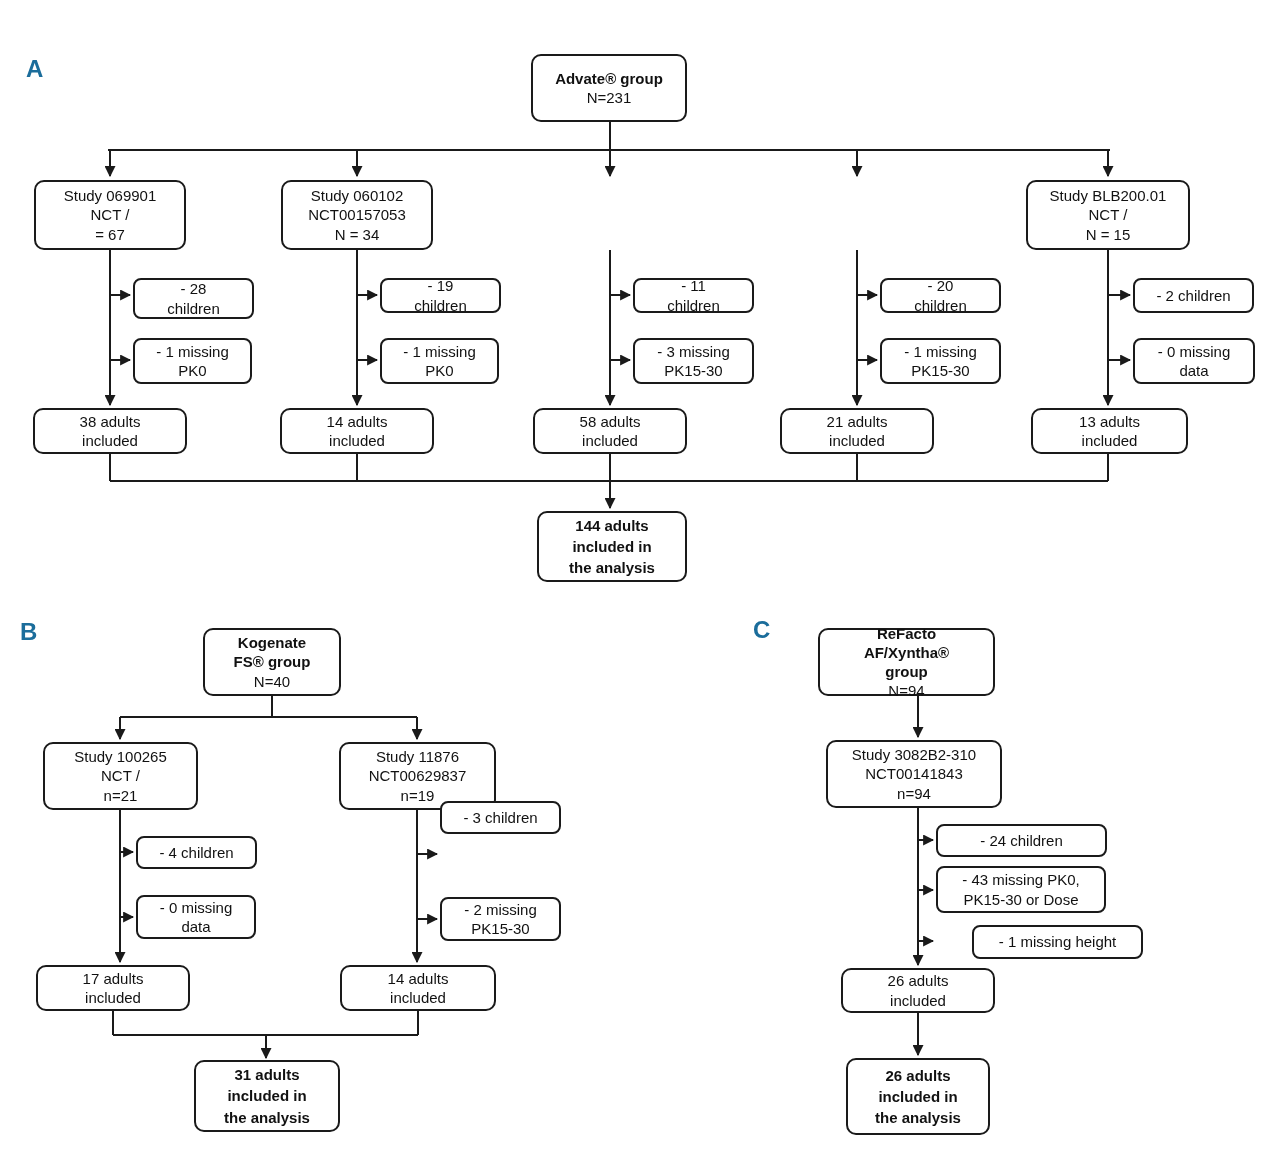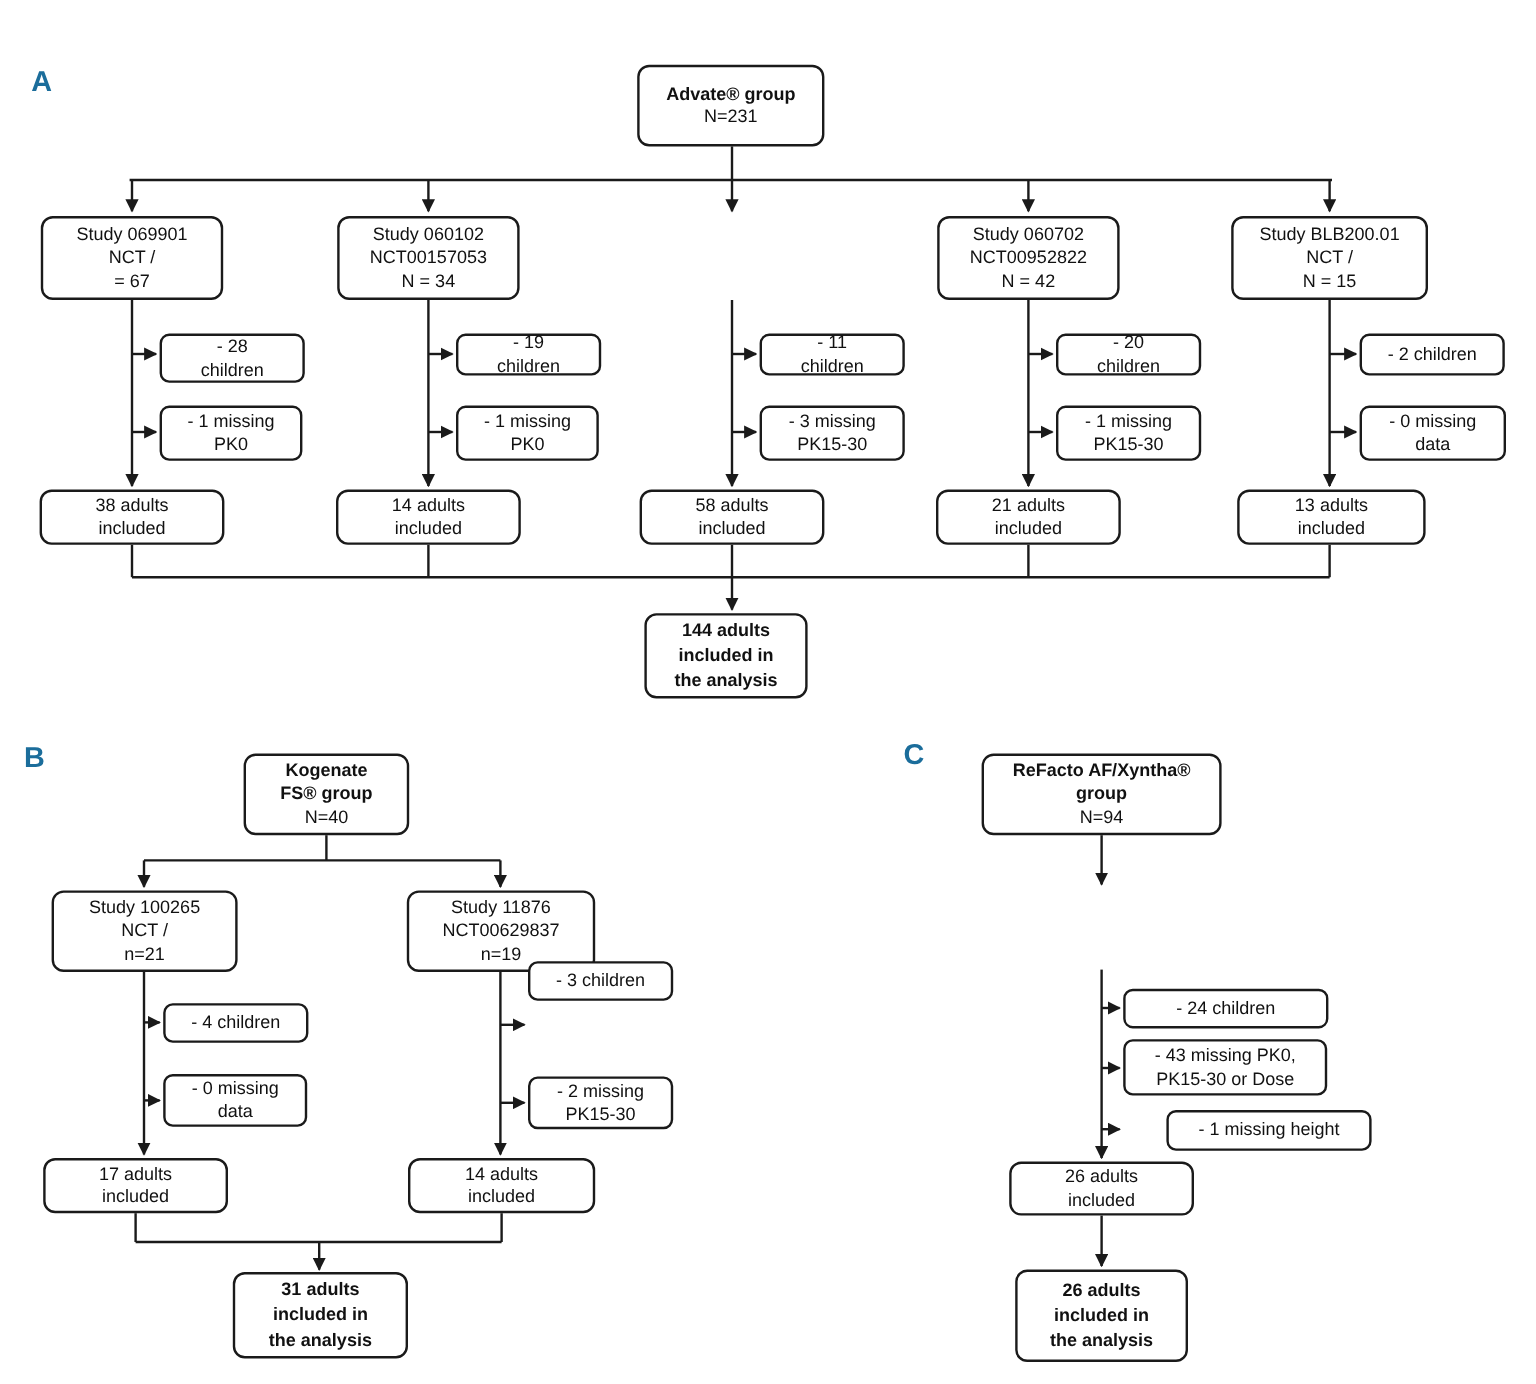--- a/index.html
+++ b/index.html
@@ -122,23 +122,20 @@
     <div class="t">Advate® group</div>
     <div>N=231</div>
   </div>
 
   <div class="bx" style="left:34px; top:180px; width:152px; height:70px">Study 069901
 NCT /
 = 67</div>
   <div class="bx" style="left:281px; top:180px; width:152px; height:70px">Study 060102
 NCT00157053
 N = 34</div>
-  <div class="bx" style="left:781px; top:180px; width:152px; height:70px">Study 060702
-NCT00952822
-N = 42</div>
   <div class="bx" style="left:1026px; top:180px; width:164px; height:70px">Study BLB200.01
 NCT /
 N = 15</div>
 
   <div class="bx small" style="left:133px; top:278px; width:121px; height:41px">- 28 children</div>
   <div class="bx small" style="left:380px; top:278px; width:121px; height:35px">- 19 children</div>
   <div class="bx small" style="left:633px; top:278px; width:121px; height:35px">- 11 children</div>
   <div class="bx small" style="left:880px; top:278px; width:121px; height:35px">- 20 children</div>
   <div class="bx small" style="left:1133px; top:278px; width:121px; height:35px">- 2 children</div>
 
@@ -157,21 +154,21 @@
 included</div>
   <div class="bx" style="left:280px; top:408px; width:154px; height:46px">14 adults
 included</div>
   <div class="bx" style="left:533px; top:408px; width:154px; height:46px">58 adults
 included</div>
   <div class="bx" style="left:780px; top:408px; width:154px; height:46px">21 adults
 included</div>
   <div class="bx" style="left:1031px; top:408px; width:157px; height:46px">13 adults
 included</div>
 
-  <div class="bx bold" style="left:537px; top:511px; width:136px; height:71px">144 adults
+  <div class="bx bold" style="left:537px; top:511px; width:150px; height:71px">144 adults
 included in
 the analysis</div>
 
   <div class="plabel" style="left:20px; top:618px">B</div>
 
   <div class="bx" style="left:203px; top:628px; width:138px; height:68px">
     <div class="t">Kogenate
 FS® group</div>
     <div>N=40</div>
   </div>
@@ -194,26 +191,29 @@
 included</div>
   <div class="bx" style="left:340px; top:965px; width:156px; height:46px">14 adults
 included</div>
 
   <div class="bx bold" style="left:194px; top:1060px; width:146px; height:72px">31 adults
 included in
 the analysis</div>
 
   <div class="plabel" style="left:753px; top:616px">C</div>
 
-  <div class="bx" style="left:818px; top:628px; width:200px; height:68px">
+  <div class="bx" style="left:818px; top:628px; width:177px; height:68px">
     <div class="t">ReFacto AF/Xyntha®
 group</div>
     <div>N=94</div>
   </div>
 
+  <div class="bx" style="left:826px; top:740px; width:176px; height:68px">Study 3082B2-310
+NCT00141843
+n=94</div>
 
   <div class="bx small" style="left:936px; top:824px; width:171px; height:33px">- 24 children</div>
   <div class="bx small" style="left:936px; top:866px; width:170px; height:47px">- 43 missing PK0,
 PK15-30 or Dose</div>
   <div class="bx small" style="left:972px; top:925px; width:171px; height:34px">- 1 missing height</div>
 
   <div class="bx" style="left:841px; top:968px; width:154px; height:45px">26 adults
 included</div>
 
   <div class="bx bold" style="left:846px; top:1058px; width:144px; height:77px">26 adults

